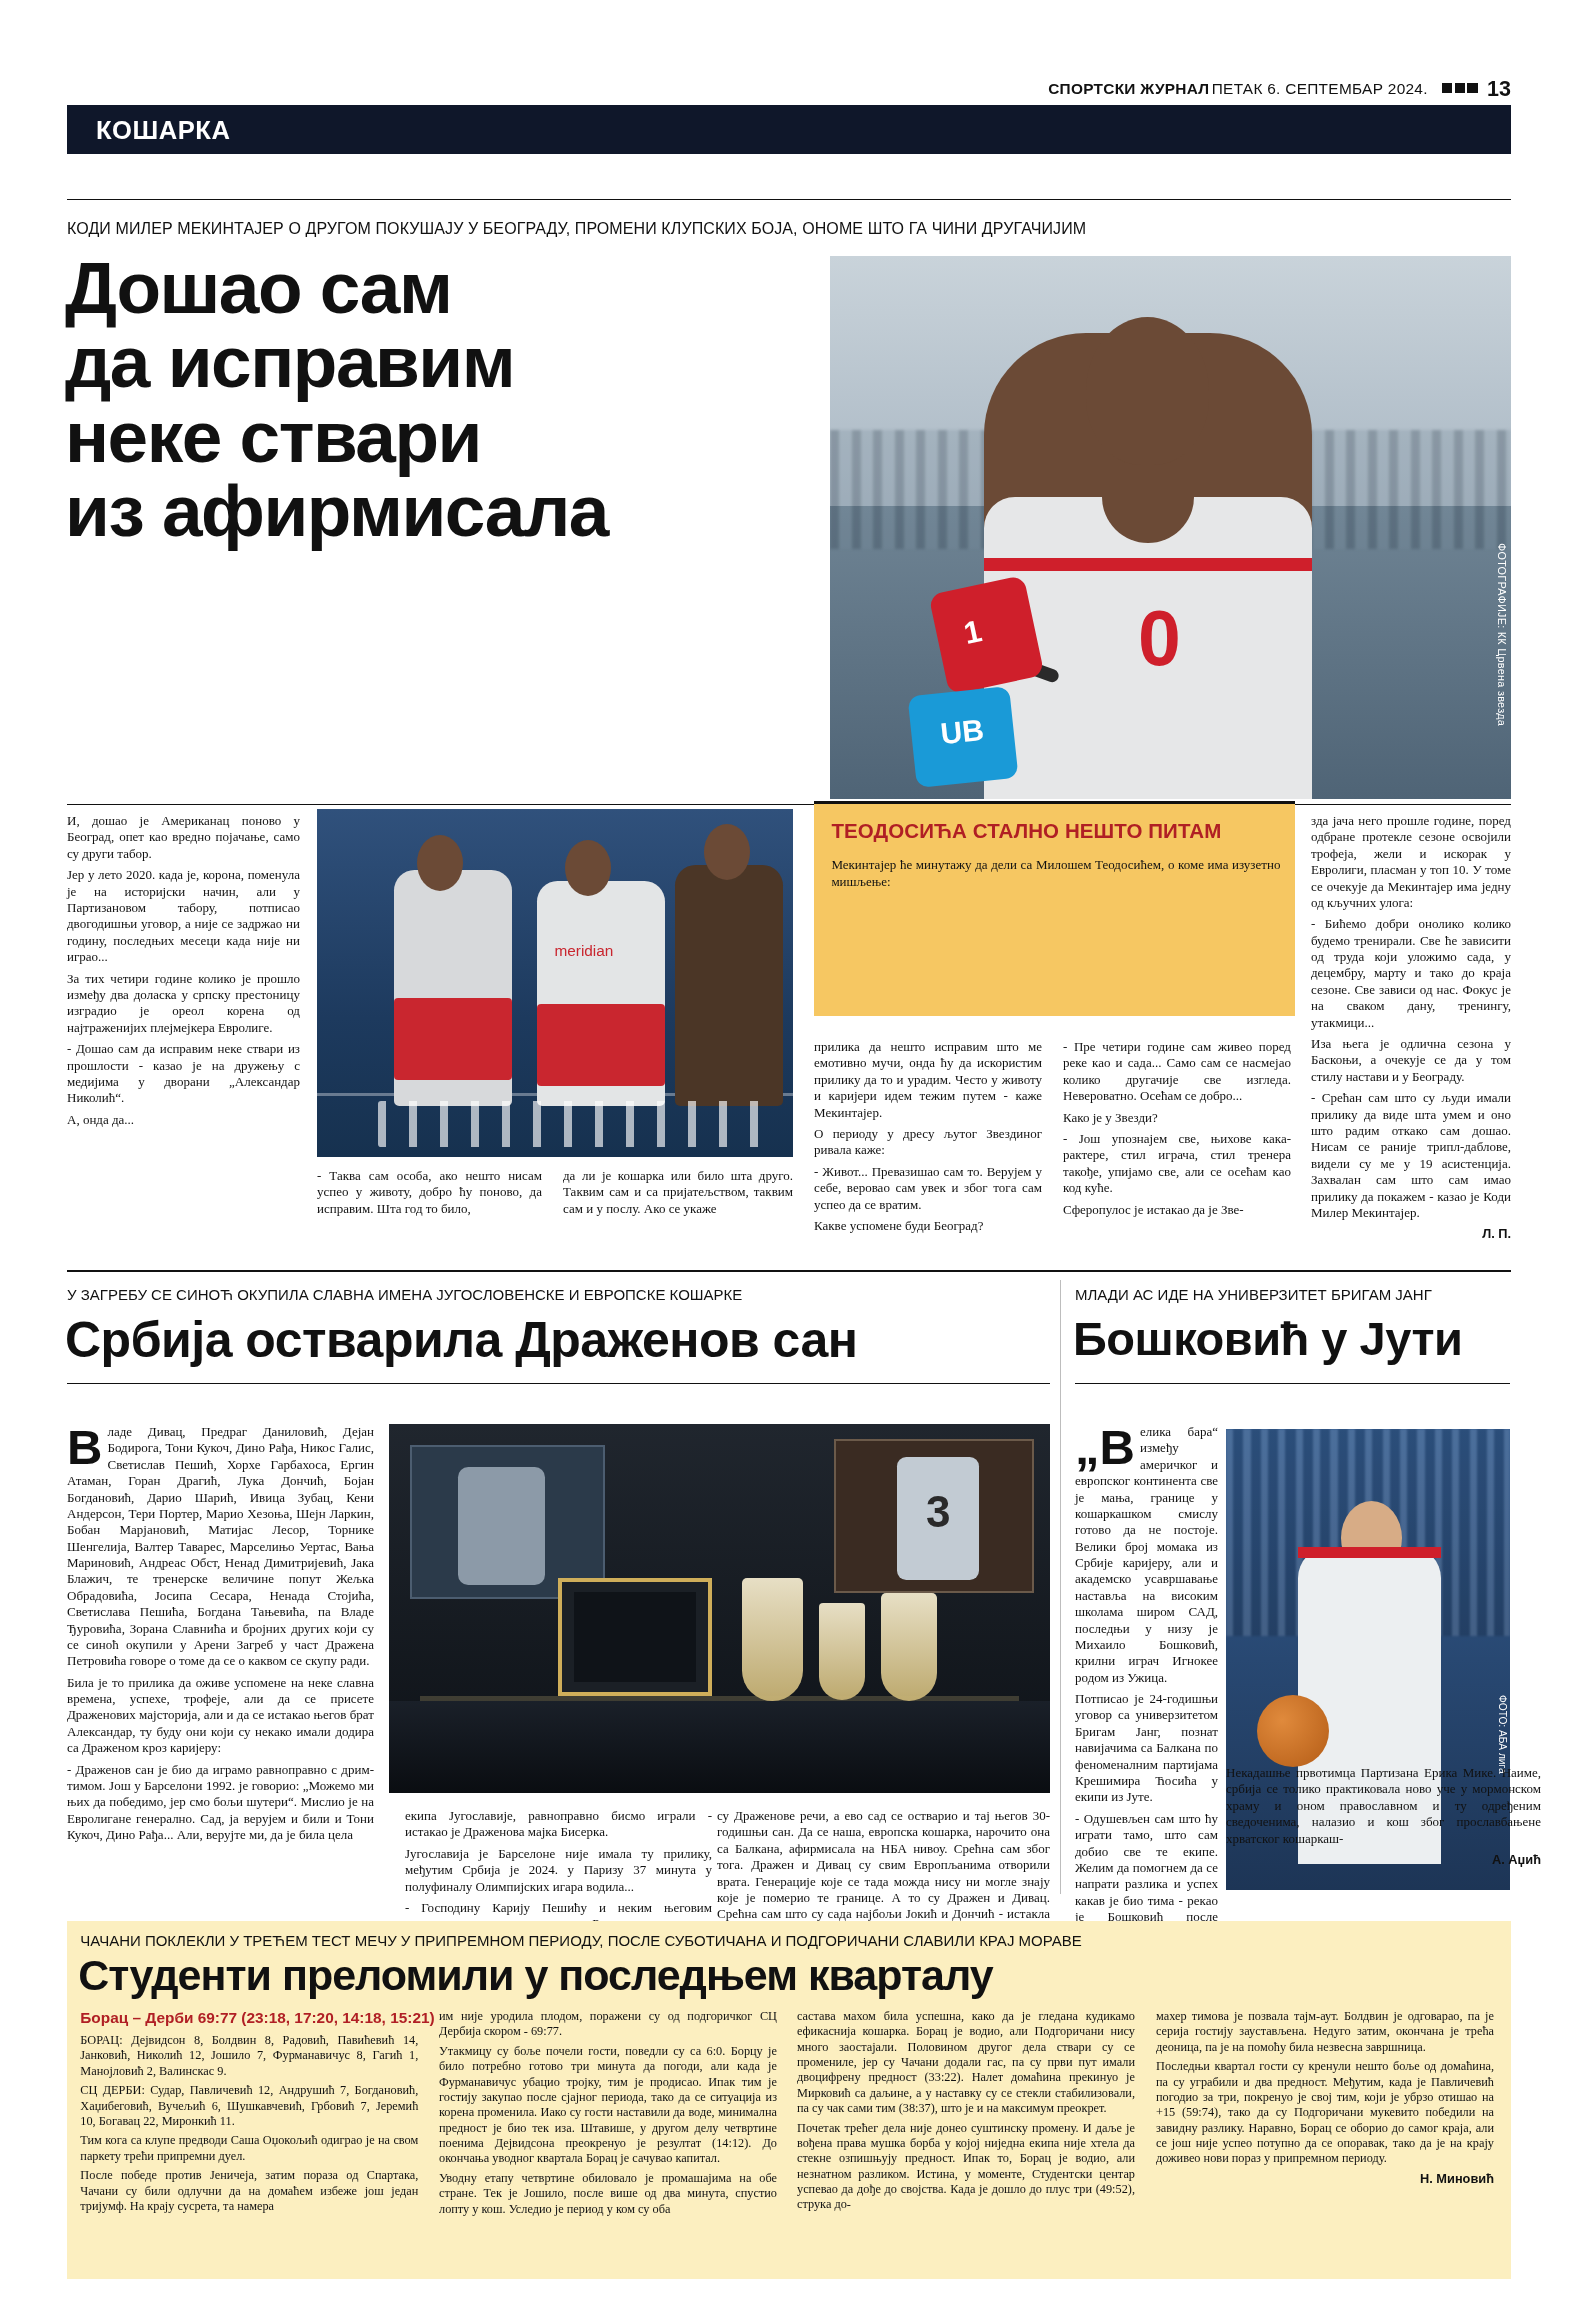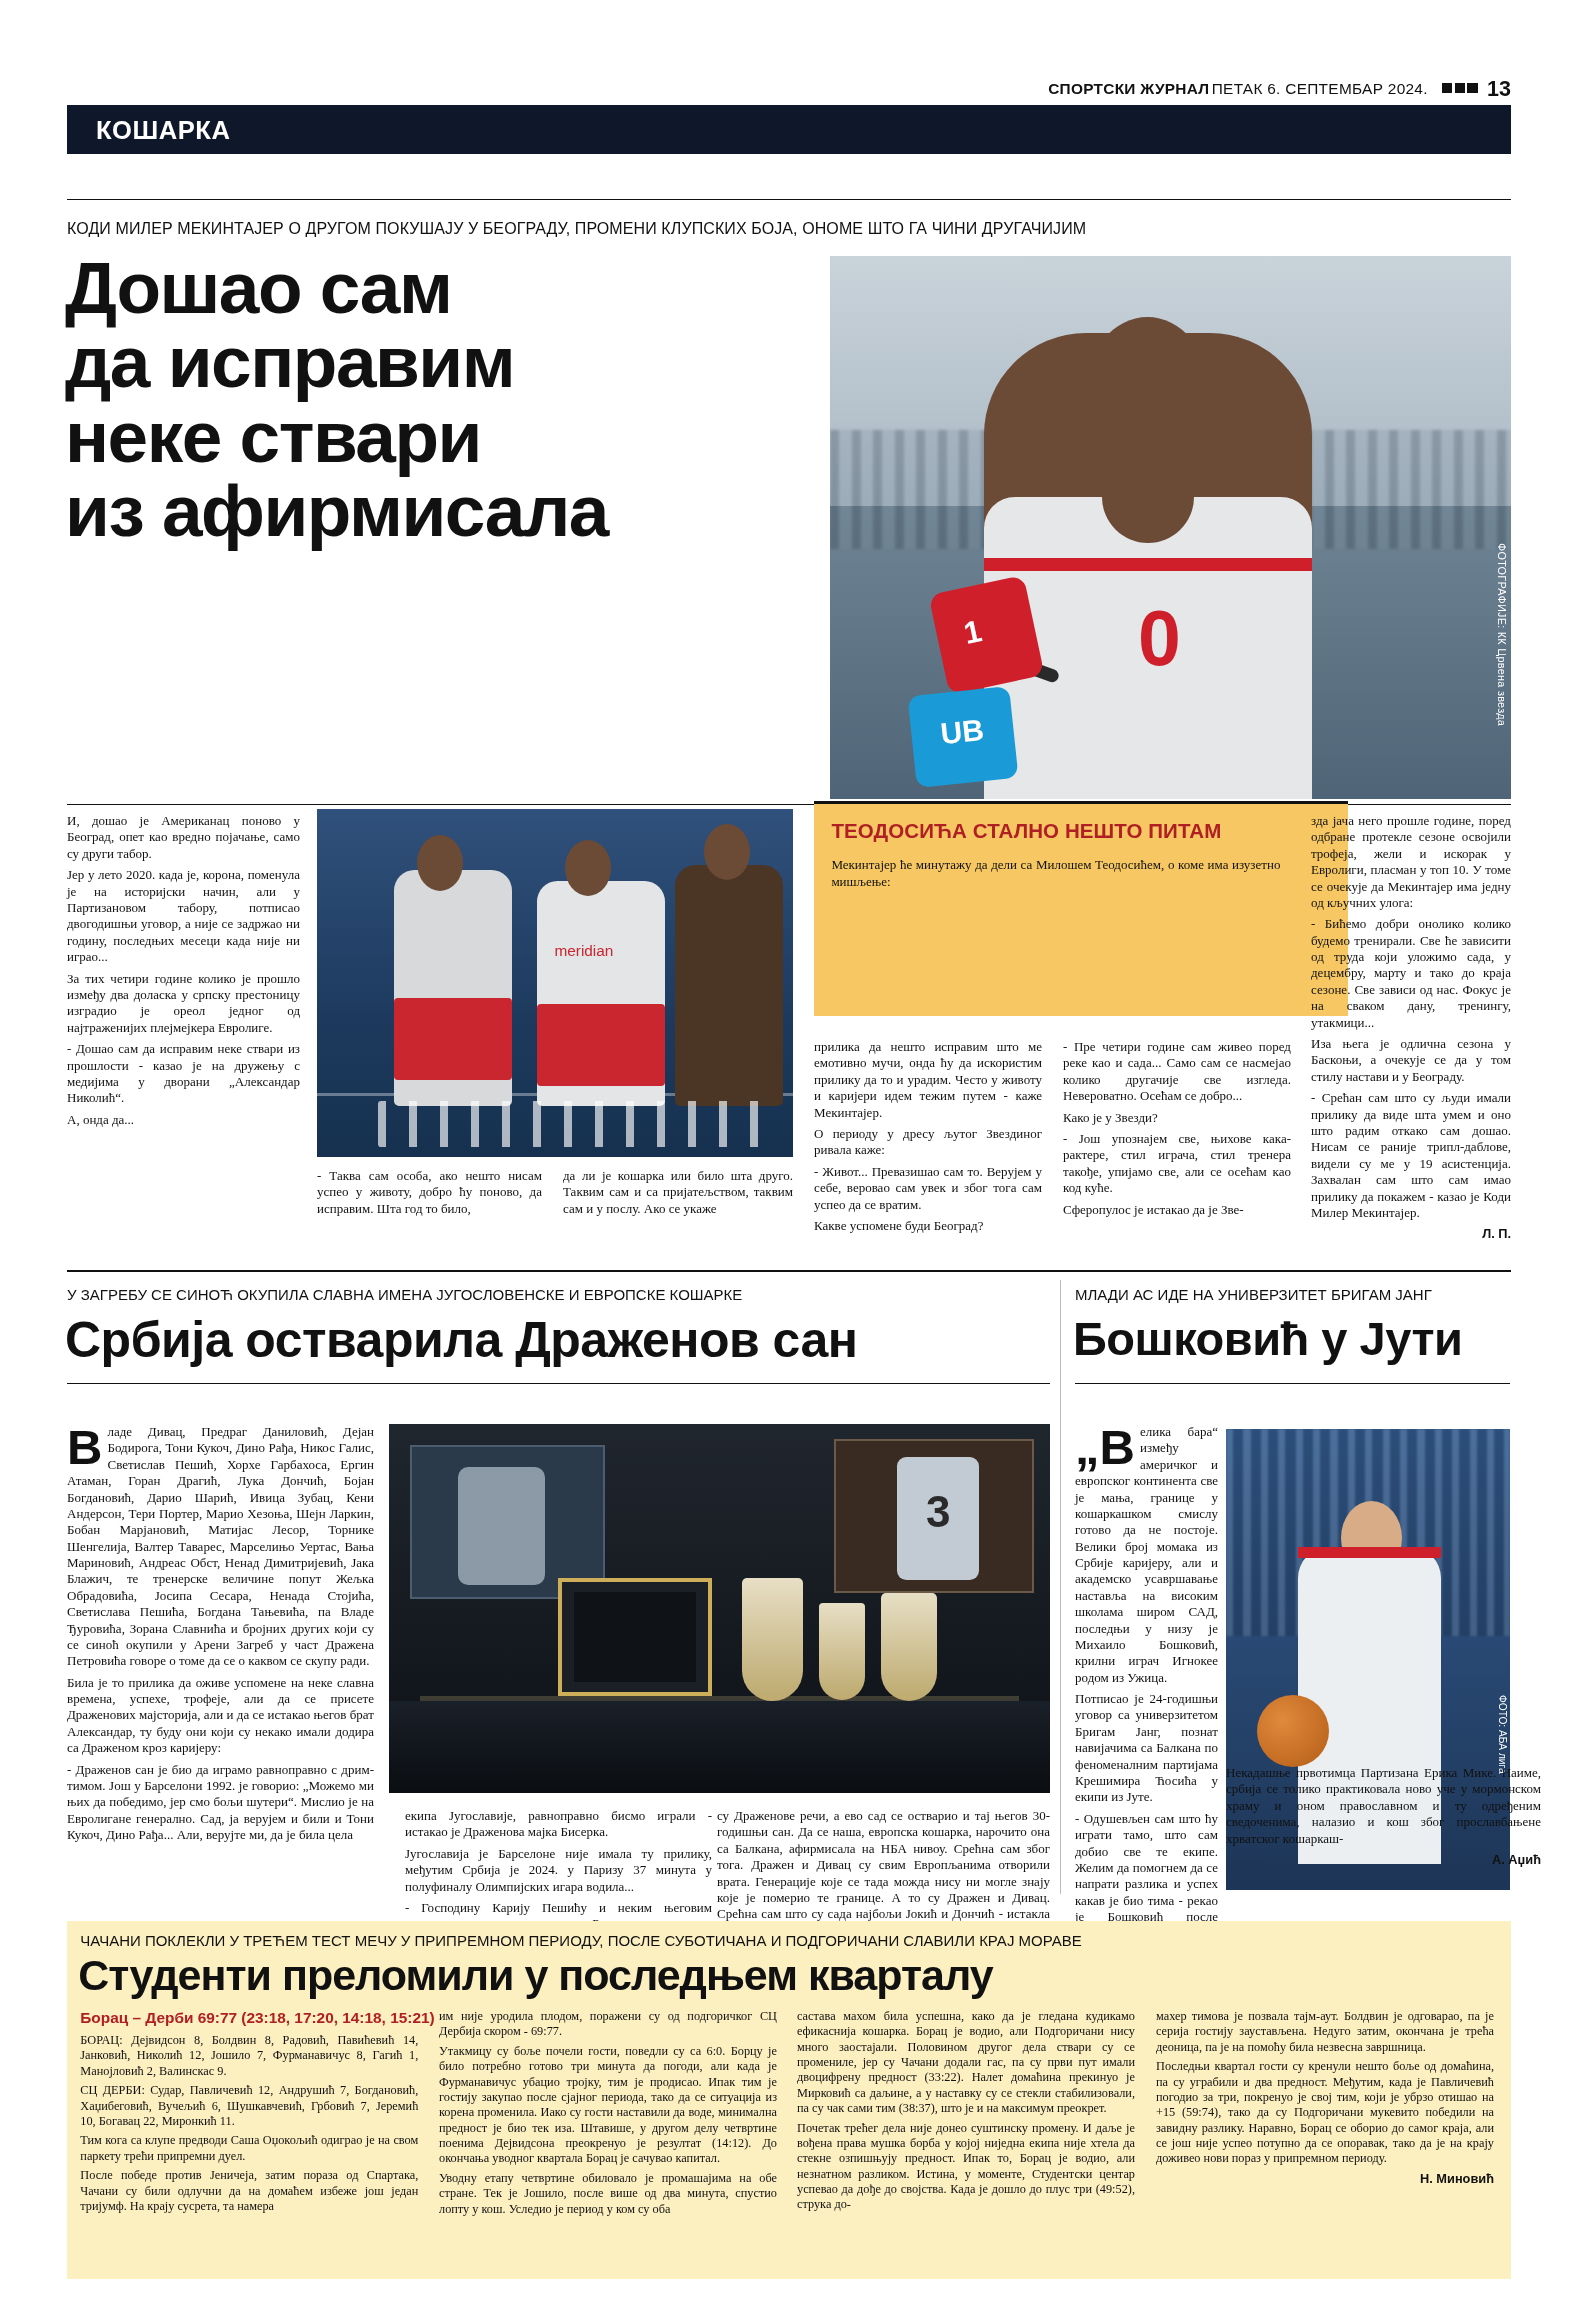--- a/index.html
+++ b/index.html
@@ -176,21 +176,21 @@
   .benchphoto .p3 { position:absolute; left: 358px; top: 56px; width: 108px; height: 241px; background:#4b3626; border-radius: 20.5px 20.5px 5.1px 5.1px;}
   .benchphoto .head { position:absolute; width: 46px; height: 56px; background:#6b4a36; border-radius: 50%; }
   .benchphoto .bottles { position:absolute; left: 61px; bottom: 10.2px; width: 389px; height: 46px;
      background: repeating-linear-gradient(90deg, rgba(255,255,255,.65) 0 8.2px, transparent 8.2px 31px); border-radius: 3.1px;}
   .caption {
     position: absolute;
     font-size: 13px; line-height: 1.26; text-align: justify; color: #111;
   }
   
   .orangebox {
-    position: absolute; left: 814px; top: 801px; width: 534px; height: 215px;
+    position: absolute; left: 814px; top: 801px; width: 481px; height: 215px;
     background: #F6C762;
     border-top: 3.6px solid #111;
   }
   .orangebox .title {
     position: absolute; left: 17.4px; top: 15.4px; width: 445px;
     font-family: "Liberation Sans", sans-serif; font-weight: bold;
     font-size: 20.5px; color: #b01f24; letter-spacing: 0.1px;
   }
   .orangebox .body {
     position: absolute; left: 17.4px; top: 53px; width: 449px;
@@ -317,21 +317,21 @@
         <div class="label">UB</div>
       </div>
     <div class="credit">ФОТОГРАФИЈЕ: КК Црвена звезда</div>
   </div>
 
   <div class="rule-thin" style="left:67px; top:804px; width:1444px; height:1px;"></div>
 
   <div class="col" style="left:67px; top:813px; width:233px;">
     <p>И, дошао је Американац поново у Београд, опет као вредно појачање, само су други табор.</p>
     <p>Јер у лето 2020. када је, корона, поменула је на историјски начин, али у Партизановом табору, потписао двогодишњи уговор, а није се задржао ни годину, последњих месеци када није ни играо...</p>
-    <p>За тих четири године колико је прошло између два доласка у српску престоницу изградио је ореол једног од најтраженијих плејмејкера Евролиге.</p>
+    <p>За тих четири године колико је прошло између два доласка у српску престоницу изградио је ореол корена од најтраженијих плејмејкера Евролиге.</p>
     <p>- Дошао сам да исправим неке ствари из прошлости - казао је на дружењу с медијима у дворани „Александар Николић“.</p>
     <p>А, онда да...</p>
   </div>
 
   <div class="benchphoto">
     <div class="bg"></div>
     <div class="courtline"></div>
     <div class="p1">
         <div class="sh"></div>
       </div>

